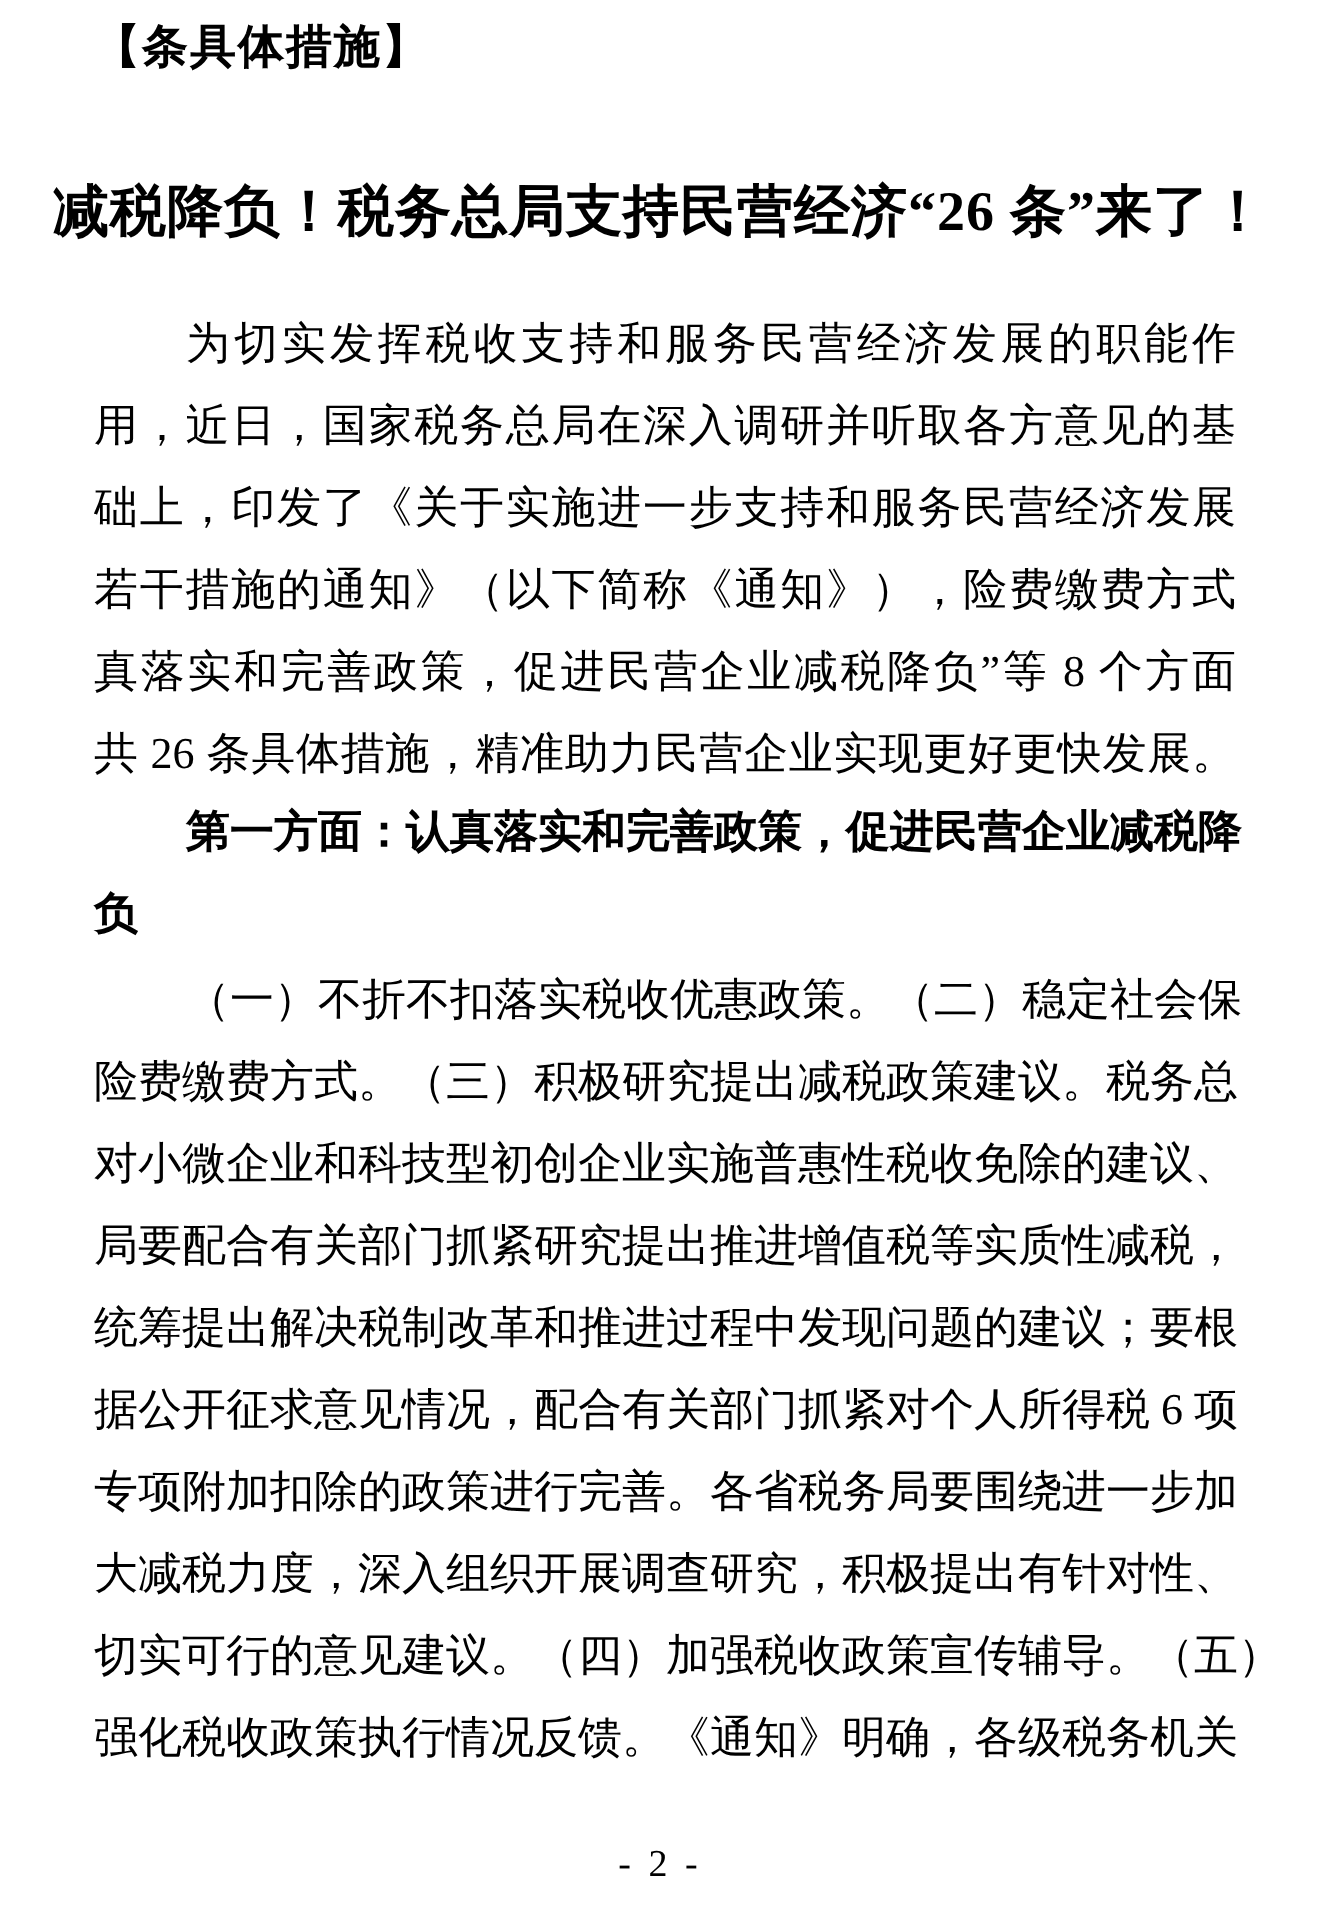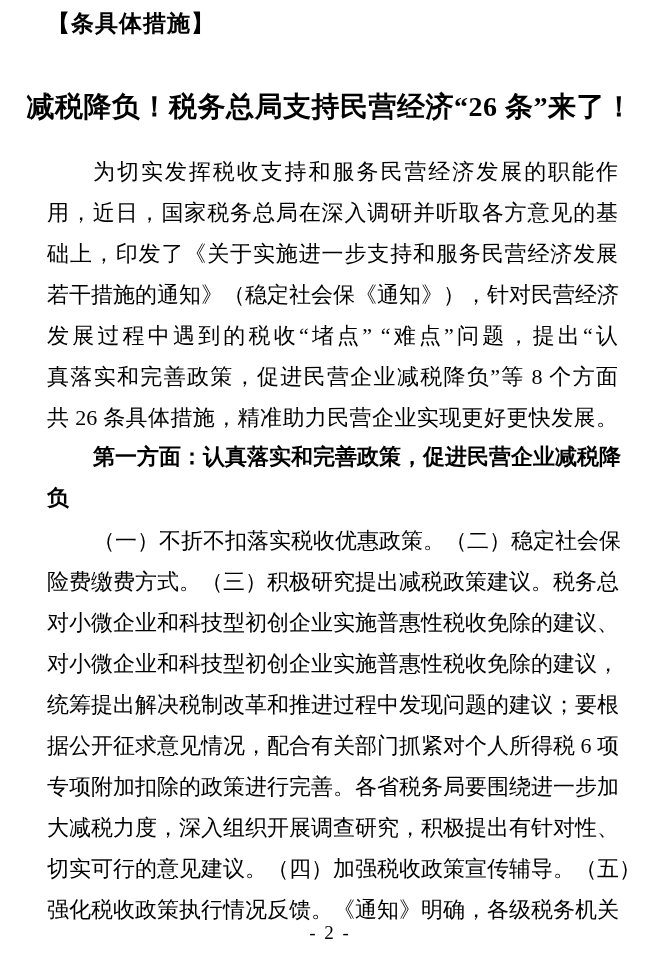--- a/index.html
+++ b/index.html
@@ -81,30 +81,29 @@
 <div class="page">
 
   <div class="section-tag">【条具体措施】</div>
 
   <div class="title">减税降负！税务总局支持民营经济“26 条”来了！</div>
 
   <div class="body-text">
     <div class="line indent">为切实发挥税收支持和服务民营经济发展的职能作</div>
     <div class="line">用，近日，国家税务总局在深入调研并听取各方意见的基</div>
     <div class="line">础上，印发了《关于实施进一步支持和服务民营经济发展</div>
-    <div class="line">若干措施的通知》（稳定社会保《通知》），针对民营经济</div>
-    <div class="line">发展过程中遇到的税收“堵点” “难点”问题，提出“认</div>
+    <div class="line">若干措施的通知》（以下简称《通知》），险费缴费方式</div>
     <div class="line">真落实和完善政策，促进民营企业减税降负”等 8 个方面</div>
     <div class="line">共 26 条具体措施，精准助力民营企业实现更好更快发展。</div>
     <div class="line indent bold">第一方面：认真落实和完善政策，促进民营企业减税降</div>
     <div class="line bold noj">负</div>
     <div class="line indent">（一）不折不扣落实税收优惠政策。（二）稳定社会保</div>
     <div class="line">险费缴费方式。（三）积极研究提出减税政策建议。税务总</div>
     <div class="line">对小微企业和科技型初创企业实施普惠性税收免除的建议、</div>
-    <div class="line">对小微企业和科技型初创企业实施普惠性税收免除的建议，</div>
+    <div class="line">局要配合有关部门抓紧研究提出推进增值税等实质性减税，</div>
     <div class="line">统筹提出解决税制改革和推进过程中发现问题的建议；要根</div>
     <div class="line">据公开征求意见情况，配合有关部门抓紧对个人所得税 6 项</div>
     <div class="line">专项附加扣除的政策进行完善。各省税务局要围绕进一步加</div>
     <div class="line">大减税力度，深入组织开展调查研究，积极提出有针对性、</div>
     <div class="line">切实可行的意见建议。（四）加强税收政策宣传辅导。（五）</div>
     <div class="line">强化税收政策执行情况反馈。《通知》明确，各级税务机关</div>
   </div>
 
   <div class="page-num">- 2 -</div>
 

